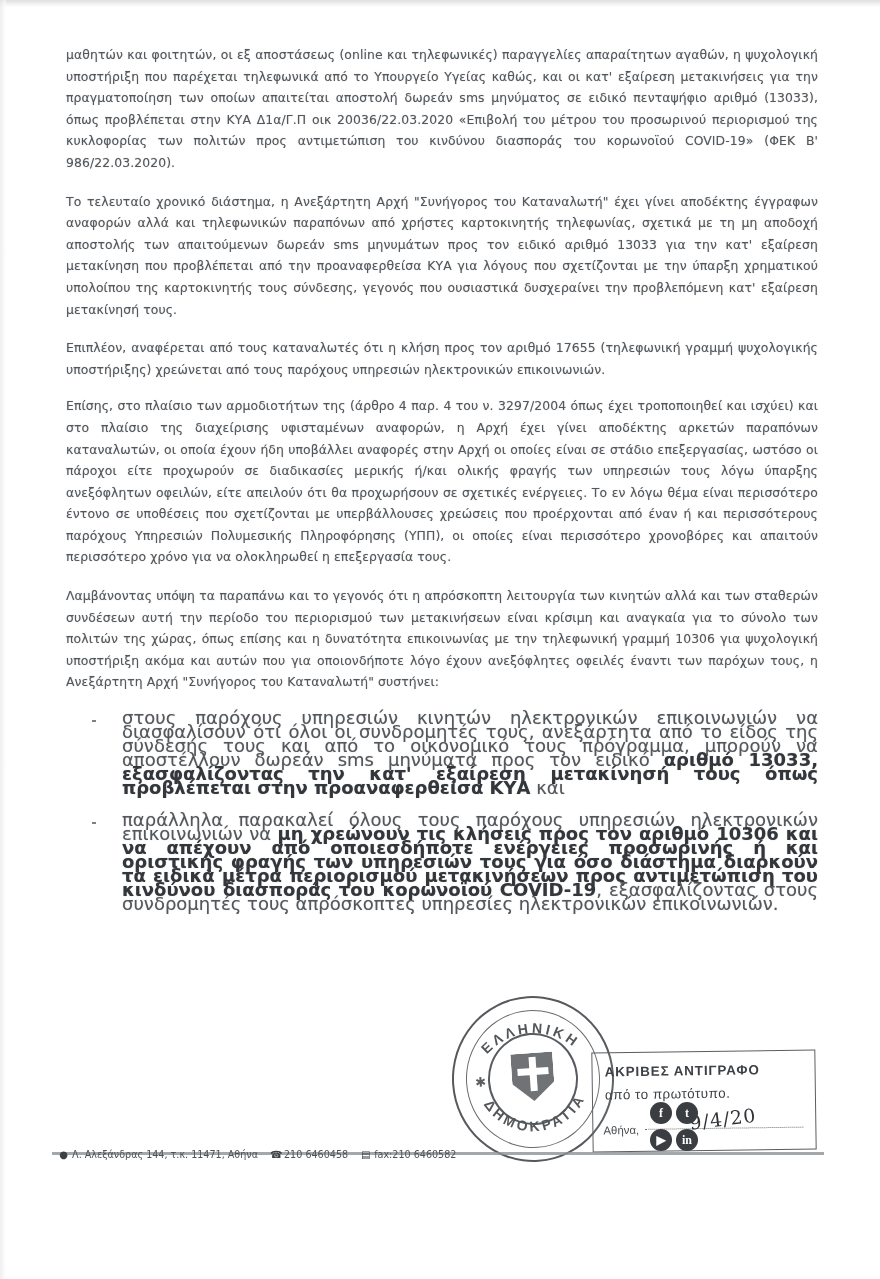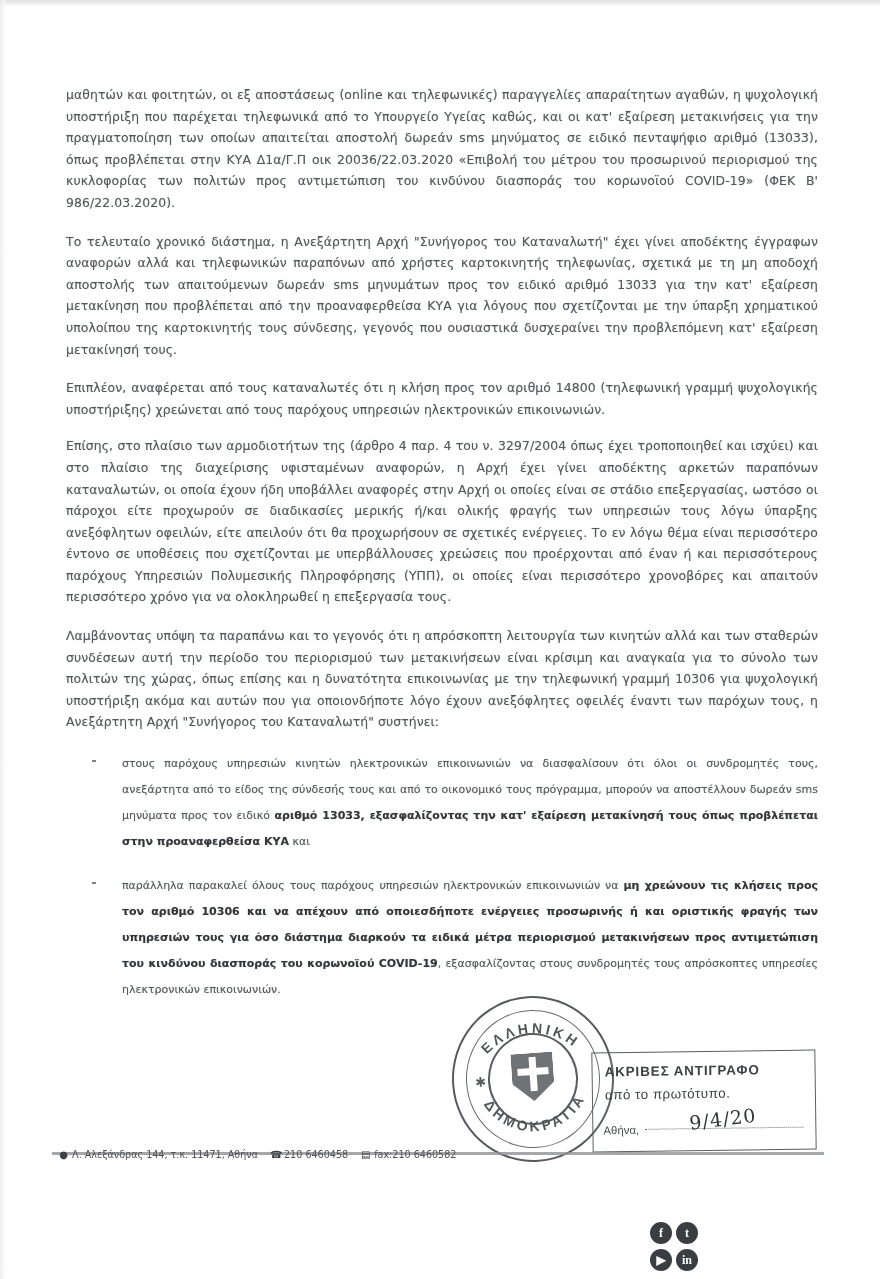--- a/index.html
+++ b/index.html
@@ -31,21 +31,20 @@
     width: 6px; height: 1279px;
     background: linear-gradient(90deg,#e4e4e4 0%, #ffffff 100%);
     opacity: .6;
   }
 
   .body-area {
     position: absolute;
     left: 66px;
     top: 44px;
     width: 752px;
-    margin-top: 40px;
   }
 
   p.para {
     margin: 0 0 17px 0;
     font-size: 12.4px;
     line-height: 21.6px;
     text-align: justify;
     color: #54585c;
     letter-spacing: .1px;
     
@@ -57,22 +56,22 @@
   
   ul.bullets {
     list-style: none;
     margin: 18px 0 0 0;
     padding: 0;
   }
   ul.bullets > li {
     position: relative;
     margin: 0 0 18px 0;
     padding-left: 56px;
-    font-size: 11px;
-    line-height: 26px;
+    font-size: 18px;
+    line-height: 14px;
     text-align: justify;
     color: #54585c;
     filter: blur(0.22px);
     text-shadow: 0 0 1.1px rgba(120,125,130,0.55);
   }
   ul.bullets > li .dash {
     position: absolute;
     left: 26px;
     top: 9px;
     width: 4px;
@@ -254,21 +253,21 @@
   .ficon {
     display: inline-block;
     width: 11px;
     text-align: center;
     color: #3c4044;
     font-size: 10px;
   }
   .social {
     position: absolute;
     left: 650px;
-    top: 1222px;
+    top: 1102px;
     width: 58px;
   }
   .sbtn {
     width: 22px; height: 22px;
     border-radius: 50%;
     background: #3a3d41;
     display: inline-flex;
     align-items: center;
     justify-content: center;
     color: #fff;
@@ -284,21 +283,21 @@
 
 <div class="page">
 
   <div class="scan-top-band"></div>
   <div class="scan-left-edge"></div>
 
   <div class="body-area">
 
     <p class="para">μαθητών και φοιτητών, οι εξ αποστάσεως (online και τηλεφωνικές) παραγγελίες απαραίτητων αγαθών, η ψυχολογική υποστήριξη που παρέχεται τηλεφωνικά από το Υπουργείο Υγείας καθώς, και οι κατ' εξαίρεση μετακινήσεις για την πραγματοποίηση των οποίων απαιτείται αποστολή δωρεάν sms μηνύματος σε ειδικό πενταψήφιο αριθμό (13033), όπως προβλέπεται στην ΚΥΑ Δ1α/Γ.Π οικ 20036/22.03.2020 «Επιβολή του μέτρου του προσωρινού περιορισμού της κυκλοφορίας των πολιτών προς αντιμετώπιση του κινδύνου διασποράς του κορωνοϊού COVID-19» (ΦΕΚ Β' 986/22.03.2020).</p>
     <p class="para">Το τελευταίο χρονικό διάστημα, η Ανεξάρτητη Αρχή "Συνήγορος του Καταναλωτή" έχει γίνει αποδέκτης έγγραφων αναφορών αλλά και τηλεφωνικών παραπόνων από χρήστες καρτοκινητής τηλεφωνίας, σχετικά με τη μη αποδοχή αποστολής των απαιτούμενων δωρεάν sms μηνυμάτων προς τον ειδικό αριθμό 13033 για την κατ' εξαίρεση μετακίνηση που προβλέπεται από την προαναφερθείσα ΚΥΑ για λόγους που σχετίζονται με την ύπαρξη χρηματικού υπολοίπου της καρτοκινητής τους σύνδεσης, γεγονός που ουσιαστικά δυσχεραίνει την προβλεπόμενη κατ' εξαίρεση μετακίνησή τους.</p>
-    <p class="para tight">Επιπλέον, αναφέρεται από τους καταναλωτές ότι η κλήση προς τον αριθμό 14800 (τηλεφωνική γραμμή ψυχολογικής υποστήριξης) χρεώνεται από τους παρόχους υπηρεσιών ηλεκτρονικών επικοινωνιών.</p>
+    <p class="para tight">Επιπλέον, αναφέρεται από τους καταναλωτές ότι η κλήση προς τον αριθμό 17655 (τηλεφωνική γραμμή ψυχολογικής υποστήριξης) χρεώνεται από τους παρόχους υπηρεσιών ηλεκτρονικών επικοινωνιών.</p>
     <p class="para">Επίσης, στο πλαίσιο των αρμοδιοτήτων της (άρθρο 4 παρ. 4 του ν. 3297/2004 όπως έχει τροποποιηθεί και ισχύει) και στο πλαίσιο της διαχείρισης υφισταμένων αναφορών, η Αρχή έχει γίνει αποδέκτης αρκετών παραπόνων καταναλωτών, οι οποία έχουν ήδη υποβάλλει αναφορές στην Αρχή οι οποίες είναι σε στάδιο επεξεργασίας, ωστόσο οι πάροχοι είτε προχωρούν σε διαδικασίες μερικής ή/και ολικής φραγής των υπηρεσιών τους λόγω ύπαρξης ανεξόφλητων οφειλών, είτε απειλούν ότι θα προχωρήσουν σε σχετικές ενέργειες. Το εν λόγω θέμα είναι περισσότερο έντονο σε υποθέσεις που σχετίζονται με υπερβάλλουσες χρεώσεις που προέρχονται από έναν ή και περισσότερους παρόχους Υπηρεσιών Πολυμεσικής Πληροφόρησης (ΥΠΠ), οι οποίες είναι περισσότερο χρονοβόρες και απαιτούν περισσότερο χρόνο για να ολοκληρωθεί η επεξεργασία τους.</p>
     <p class="para">Λαμβάνοντας υπόψη τα παραπάνω και το γεγονός ότι η απρόσκοπτη λειτουργία των κινητών αλλά και των σταθερών συνδέσεων αυτή την περίοδο του περιορισμού των μετακινήσεων είναι κρίσιμη και αναγκαία για το σύνολο των πολιτών της χώρας, όπως επίσης και η δυνατότητα επικοινωνίας με την τηλεφωνική γραμμή 10306 για ψυχολογική υποστήριξη ακόμα και αυτών που για οποιονδήποτε λόγο έχουν ανεξόφλητες οφειλές έναντι των παρόχων τους, η Ανεξάρτητη Αρχή "Συνήγορος του Καταναλωτή" συστήνει:</p>
 
     <ul class="bullets">
       <li>
         <span class="dash"></span><span>στους παρόχους υπηρεσιών κινητών ηλεκτρονικών επικοινωνιών να διασφαλίσουν ότι όλοι οι συνδρομητές τους, ανεξάρτητα από το είδος της σύνδεσής τους και από το οικονομικό τους πρόγραμμα, μπορούν να αποστέλλουν δωρεάν sms μηνύματα προς τον ειδικό </span><span class="bold">αριθμό 13033, εξασφαλίζοντας την κατ' εξαίρεση μετακίνησή τους όπως προβλέπεται στην προαναφερθείσα ΚΥΑ</span><span> και</span>
       </li>
       <li>
         <span class="dash"></span><span>παράλληλα παρακαλεί όλους τους παρόχους υπηρεσιών ηλεκτρονικών επικοινωνιών να </span><span class="bold">μη χρεώνουν τις κλήσεις προς τον αριθμό 10306 και να απέχουν από οποιεσδήποτε ενέργειες προσωρινής ή και οριστικής φραγής των υπηρεσιών τους για όσο διάστημα διαρκούν τα ειδικά μέτρα περιορισμού μετακινήσεων προς αντιμετώπιση του κινδύνου διασποράς του κορωνοϊού COVID-19</span><span>, εξασφαλίζοντας στους συνδρομητές τους απρόσκοπτες υπηρεσίες ηλεκτρονικών επικοινωνιών.</span>
       </li>

